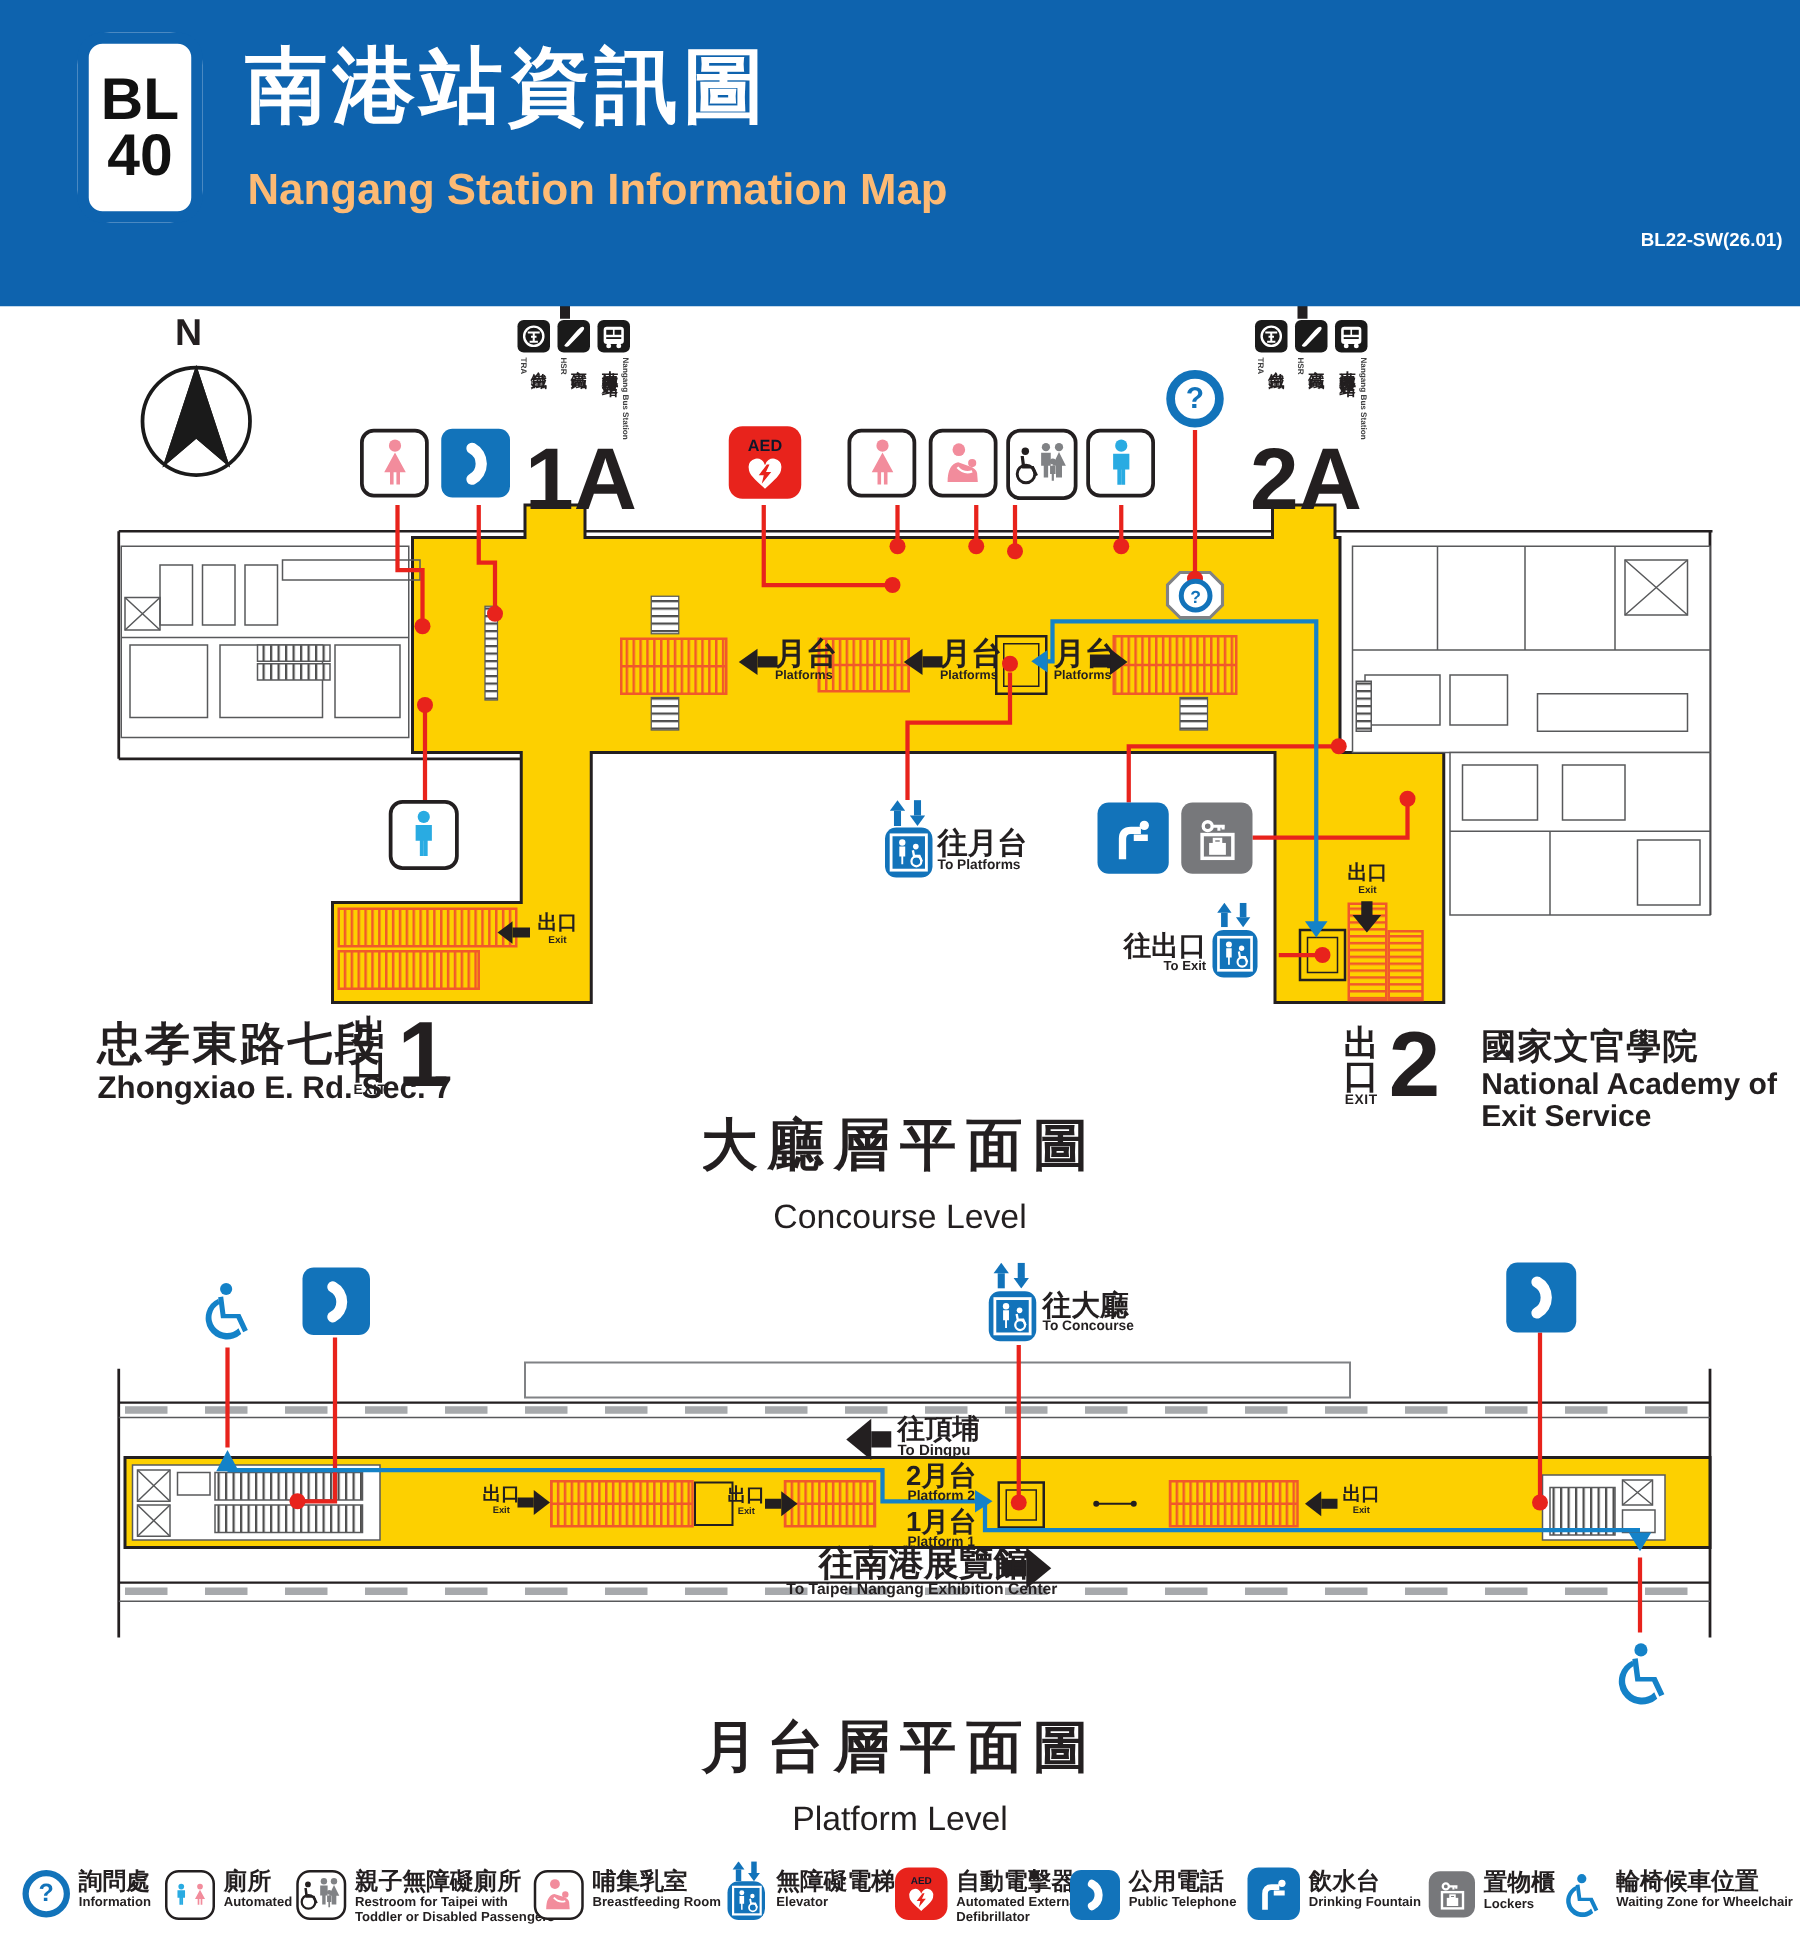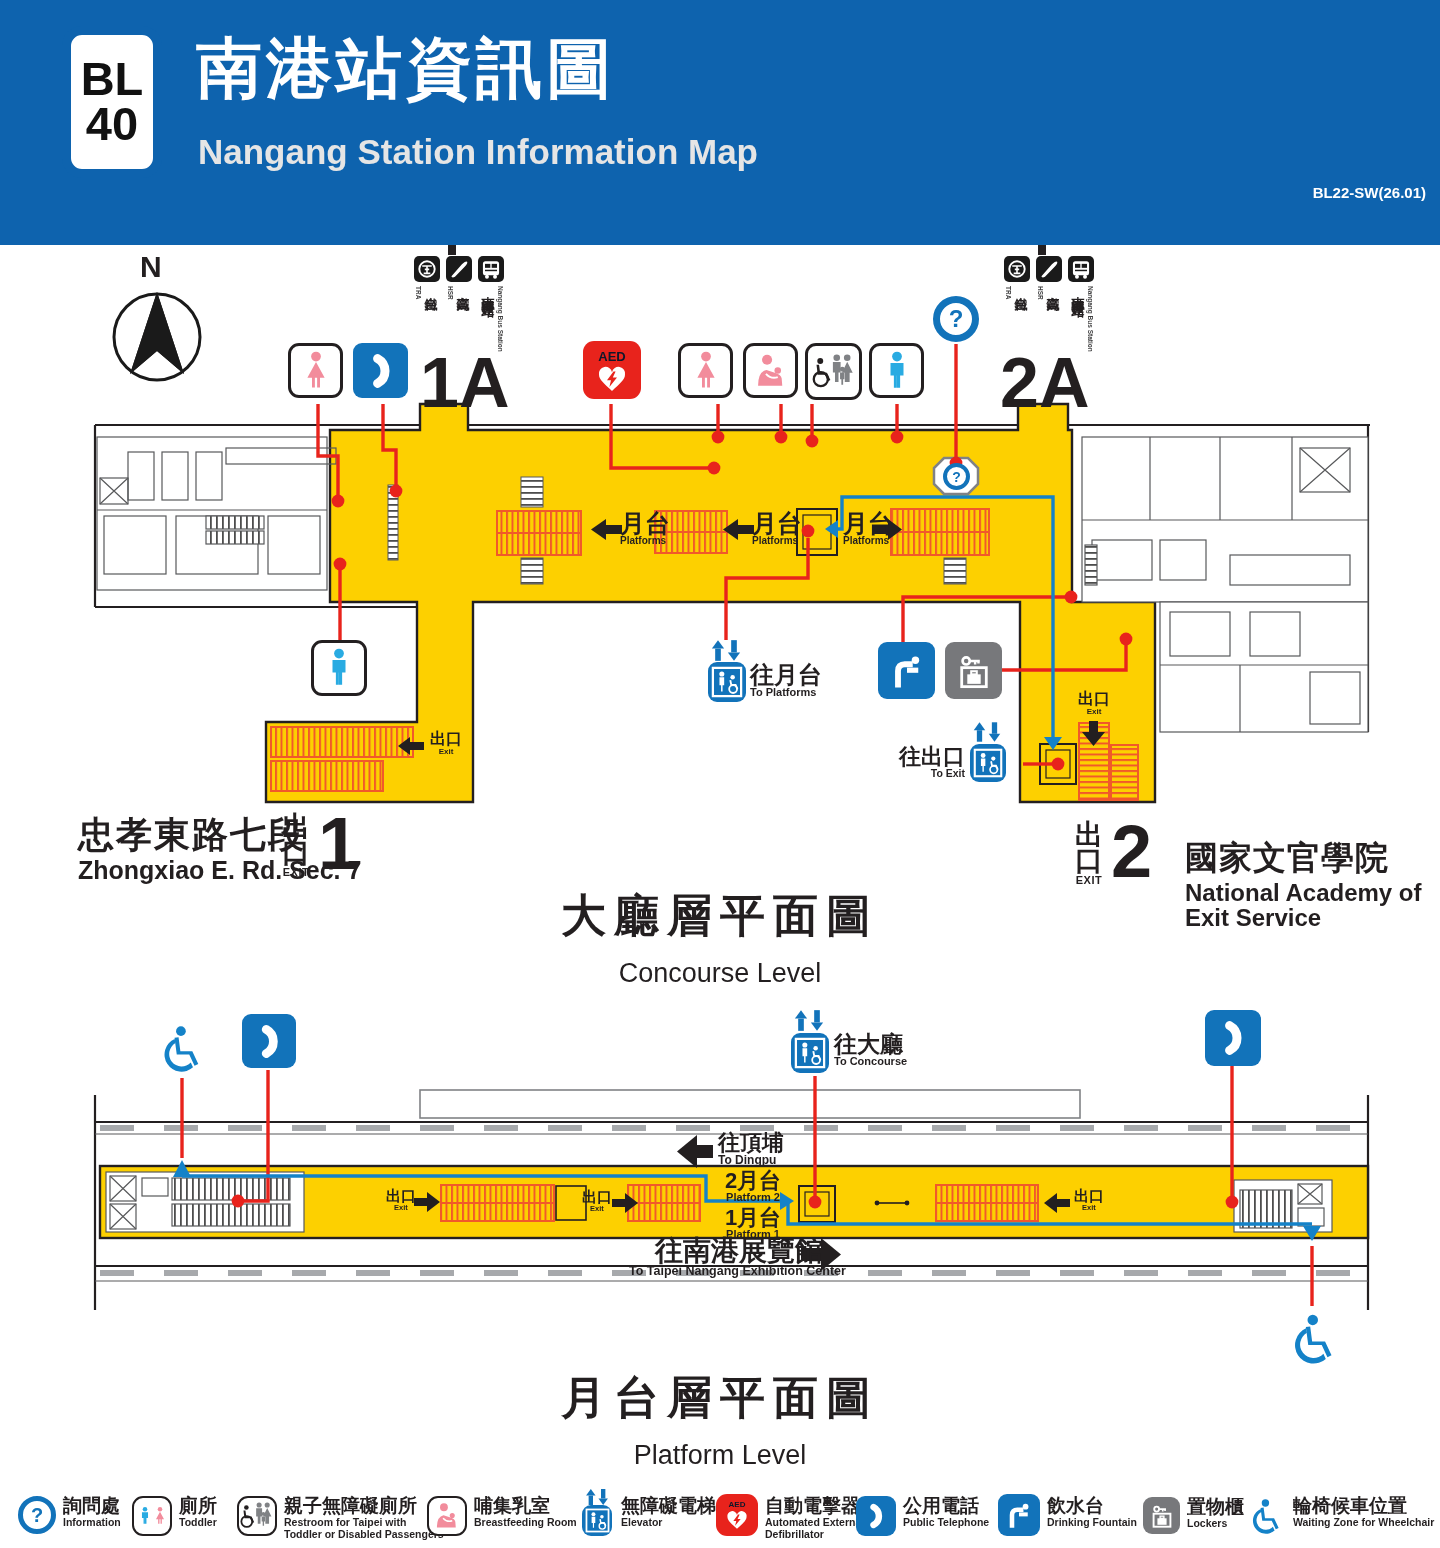--- a/index.html
+++ b/index.html
@@ -8,21 +8,21 @@
   .abs{position:absolute;}
   .plan{position:absolute;left:0;top:0;width:1440px;height:1548px;}
   
   .header{position:absolute;left:0;top:0;width:1440px;height:245px;background:#0e63ae;}
   .badge{position:absolute;left:62px;top:26px;width:100px;height:152px;background:#fff;border-radius:26px;
          display:flex;align-items:center;justify-content:center;}
   .badge-inner{width:82px;height:134px;border:9px solid #0e63ae;border-radius:20px;background:#fff;
          display:flex;flex-direction:column;align-items:center;justify-content:center;font-weight:bold;
          font-size:47px;line-height:0.95;color:#111;}
   .title-zh{position:absolute;left:196px;top:24px;font-size:66px;font-weight:bold;color:#fff;letter-spacing:4px;}
-  .title-en{position:absolute;left:198px;top:132px;font-size:35px;font-weight:bold;color:#e5e5e5;}
+  .title-en{position:absolute;left:198px;top:132px;font-size:35px;font-weight:bold;color:#fdba74;}
   .version{position:absolute;right:14px;top:184px;font-size:15px;font-weight:bold;color:#fff;}
   
   .sq{position:absolute;display:flex;align-items:center;justify-content:center;box-sizing:border-box;}
   .sq.white{background:#fff;border:3px solid #231f20;border-radius:11px;}
   .sq.blue{background:#1273ba;border-radius:9px;color:#fff;}
   .sq.red{background:#e8231c;border-radius:11px;flex-direction:column;color:#0f172a;}
   .sq.gray{background:#77787b;border-radius:9px;color:#fff;}
   .sq.black{background:#1a1a1a;border-radius:5px;color:#fff;}
   .circ{position:absolute;background:#fff;border:6px solid #1273ba;border-radius:50%;
         display:flex;align-items:center;justify-content:center;font-weight:bold;color:#1273ba;box-sizing:border-box;}
@@ -585,21 +585,21 @@
 </div>
 
 <div class="exitblock" style="left:1070px;top:822px;">
   <div class="exitstack">
     <span class="word">出口</span>
     <span class="exiten">EXIT</span>
   </div>
   <span class="exitnum">2</span>
 </div>
 <div class="bl" style="left:1185px;top:822px;">
-  <span class="zh" style="font-size:33px;letter-spacing:1px;margin-top:19px;">國家文官學院</span>
+  <span class="zh" style="font-size:28px;letter-spacing:1px;">國家文官學院</span>
   <span class="en" style="font-size:24px;margin-top:4px;">National Academy of</span>
   <span class="en" style="font-size:24px;">Exit Service</span>
 </div>
 
 <div class="caption" style="left:490px;top:886px;">
   <span class="zh">大廳層平面圖</span>
   <span class="en">Concourse Level</span>
 </div>
 
 <div class="abs icn" style="left:158px;top:1022px;color:#1482c8;">
@@ -690,21 +690,21 @@
   <div class="sq white icn" style="position:static;width:40px;height:40px;border-width:2.5px;gap:1px;">
     <svg width="14" height="28" style="color:#29abe2;">
         <use href="#i-man"></use>
       </svg>
       <svg width="14" height="28" style="color:#f28c9c;">
         <use href="#i-woman"></use>
       </svg>
   </div>
   <div class="txt">
       <span class="zh">廁所</span>
-      <span class="en">Toddler</span>
+      <span class="en">Automated</span>
     </div>
 </div>
 <div class="leg" style="left:237px;top:1496px;">
   <div class="sq white icn" style="position:static;width:40px;height:40px;border-width:2.5px;">
       <svg width="34" height="30">
         <use href="#i-family"></use>
       </svg>
     </div>
   <div class="txt">
       <span class="zh">親子無障礙廁所</span>

